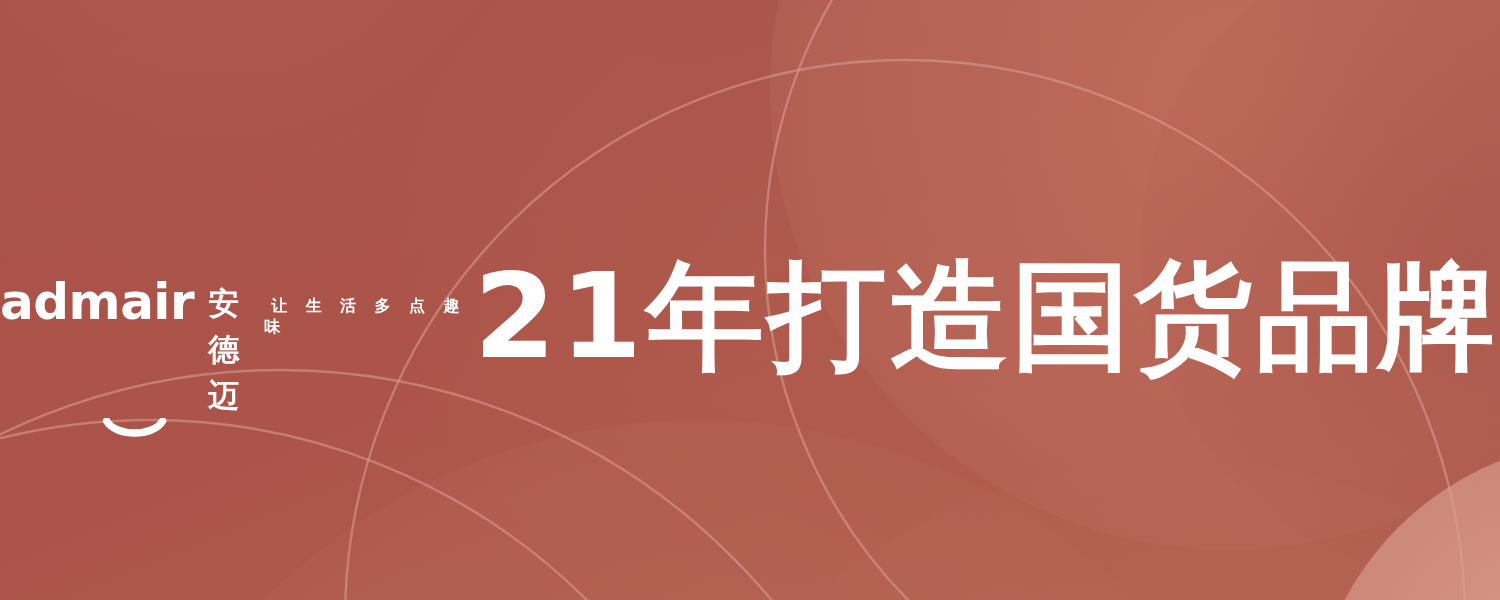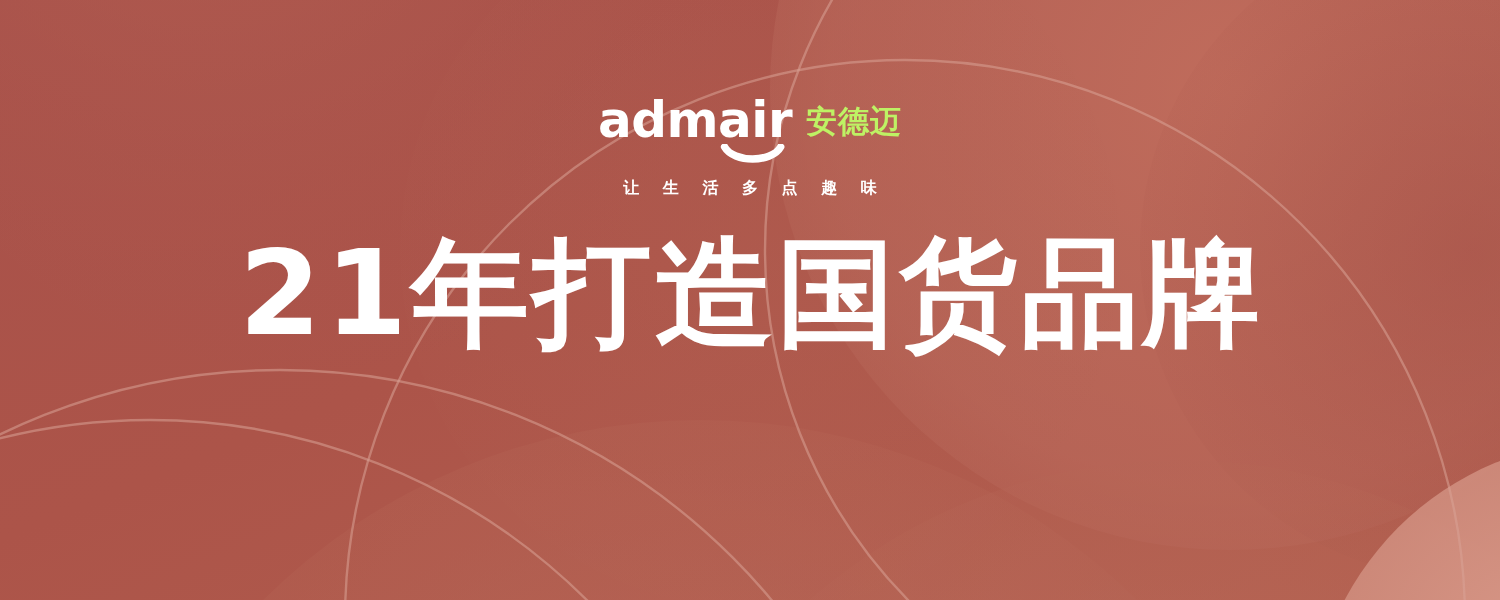--- a/index.html
+++ b/index.html
@@ -15,21 +15,21 @@
     background:#a9544a;
   }
 
   
   .bg { position:absolute; inset:0; overflow:hidden; }
   .bg svg { display:block; width:1500px; height:600px; }
 
   
   .content {
     position:absolute; inset:0;
-    display:flex; flex-direction:column; align-items:center;
+    display:flex; flex-direction:row; align-items:center;
     z-index:5;
   }
 
   
   .logo-lockup {
     margin-top:96px;
     display:flex; align-items:flex-start; justify-content:center;
     gap:14px;
     position:relative;
   }
@@ -46,35 +46,35 @@
     position:absolute;
     left:50%;
     transform:translateX(-46%);
     bottom:-20px;
     width:66px; height:20px;
   }
   .logo-cn {
     font-size:31px;
     line-height:46px;
     font-weight:700;
-    color:#bef264;
+    color:#ffffff;
     letter-spacing:1px;
     align-self:center;
     margin-top:2px;
     font-family:"DejaVu Sans","Liberation Sans",sans-serif;
   }
 
   .tagline {
     margin-top:34px;
     font-size:16px;
     font-weight:700;
     color:#ffffff;
     letter-spacing:7px;
     text-indent:7px;
-    font-family:Liberation Mono, monospace;
+    font-family:Liberation Sans, sans-serif;
   }
 
   .headline {
     margin-top:32px;
     font-size:118px;
     line-height:124px;
     font-weight:700;
     color:#ffffff;
     letter-spacing:4px;
     text-indent:4px;

